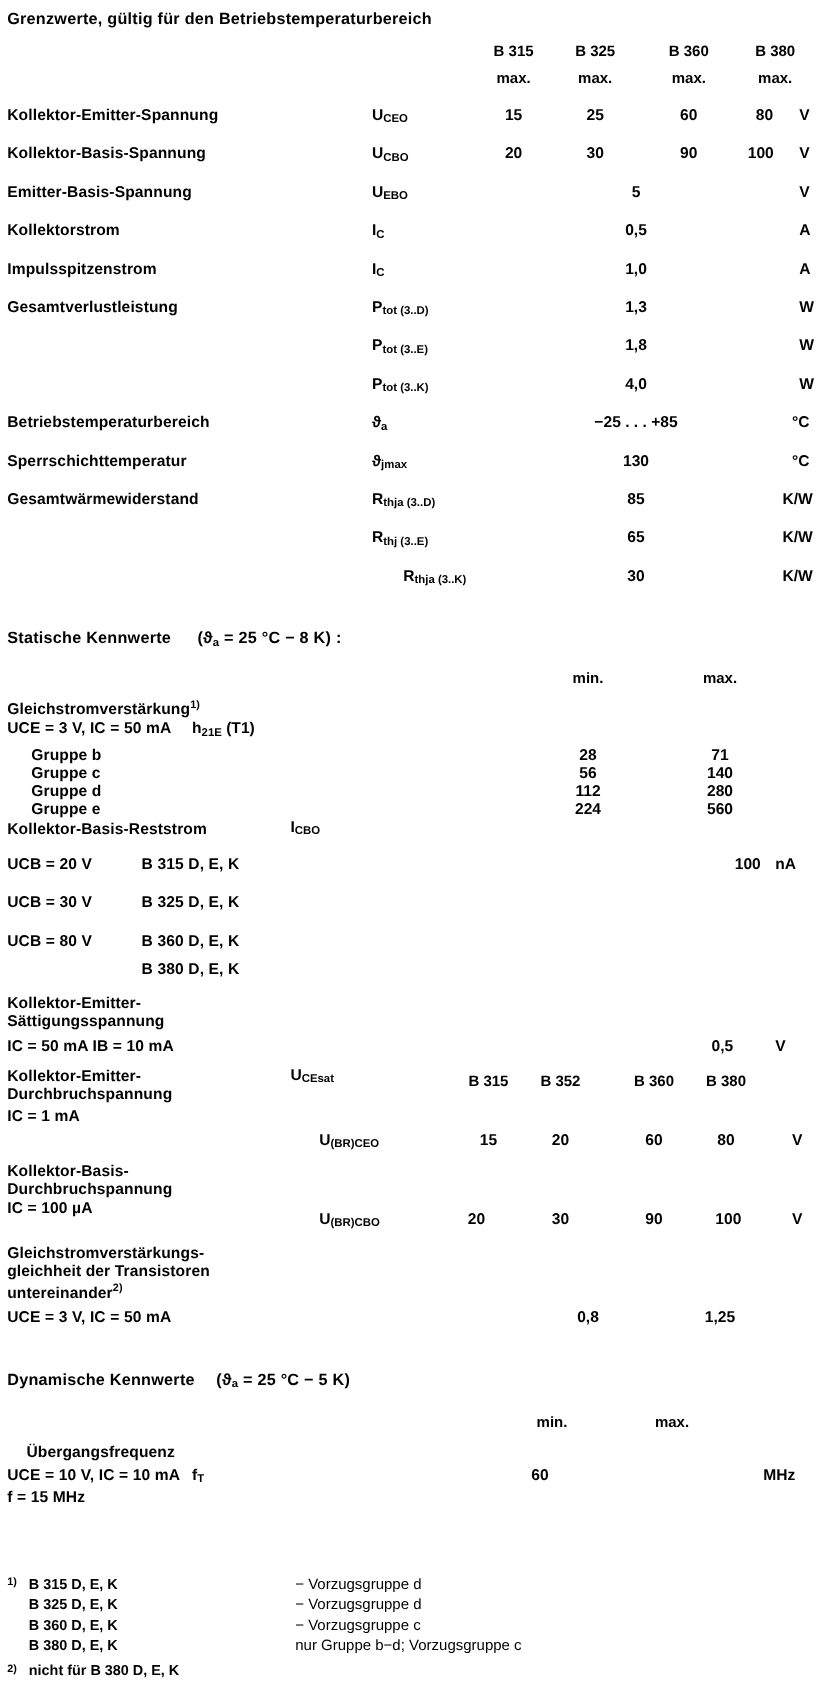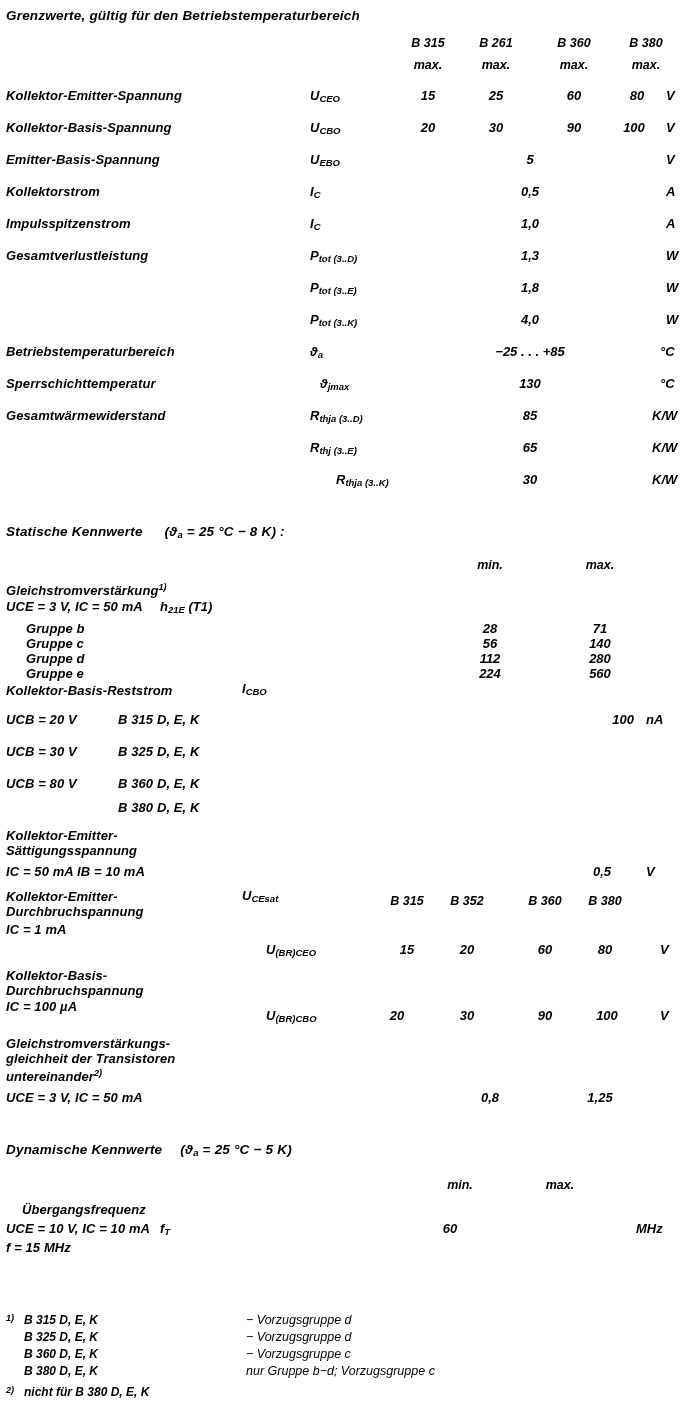--- a/index.html
+++ b/index.html
@@ -14,21 +14,20 @@
     font-family: "Liberation Sans", sans-serif;
     color: #000000;
     font-size: 13px;
     overflow: hidden;
   }
   .page {
     position: relative;
     width: 700px;
     height: 1417px;
     padding: 0;
-    font-style: italic;
   }
   .abs { position: absolute; }
   .sec-title {
     font-weight: bold;
     font-size: 13.5px;
     letter-spacing: 0.2px;
   }
   .lbl {
     font-weight: bold;
     font-size: 13px;
@@ -67,21 +66,21 @@
   .colhdr { font-weight: bold; font-size: 12.5px; }
 </style>
 </head>
 <body>
 
 <div class="page">
 
   <div class="abs sec-title" style="left:6px; top:8px;">Grenzwerte, gültig für den Betriebstemperaturbereich</div>
 
   <div class="abs colhdr" style="left:400px; top:36px; width:56px; text-align:center;">B 315</div>
-  <div class="abs colhdr" style="left:468px; top:36px; width:56px; text-align:center;">B 261</div>
+  <div class="abs colhdr" style="left:468px; top:36px; width:56px; text-align:center;">B 325</div>
   <div class="abs colhdr" style="left:546px; top:36px; width:56px; text-align:center;">B 360</div>
   <div class="abs colhdr" style="left:618px; top:36px; width:56px; text-align:center;">B 380</div>
 
   <div class="abs colhdr" style="left:400px; top:58px; width:56px; text-align:center;">max.</div>
   <div class="abs colhdr" style="left:468px; top:58px; width:56px; text-align:center;">max.</div>
   <div class="abs colhdr" style="left:546px; top:58px; width:56px; text-align:center;">max.</div>
   <div class="abs colhdr" style="left:618px; top:58px; width:56px; text-align:center;">max.</div>
 
   <div class="abs lbl" style="left:6px; top:88px;">Kollektor-Emitter-Spannung</div>
   <div class="abs sym" style="left:310px; top:88px;"><span>U</span><span class="sub">CEO</span></div>
@@ -126,21 +125,21 @@
   <div class="abs sym" style="left:310px; top:312px;"><span>P</span><span class="sub">tot (3..K)</span></div>
   <div class="abs num" style="left:450px; top:312px; width:160px;">4,0</div>
   <div class="abs unit" style="left:666px; top:312px;">W</div>
 
   <div class="abs lbl" style="left:6px; top:344px;">Betriebstemperaturbereich</div>
   <div class="abs sym" style="left:310px; top:344px;"><span>ϑ</span><span class="sub">a</span></div>
   <div class="abs num" style="left:450px; top:344px; width:160px;">−25 . . . +85</div>
   <div class="abs unit" style="left:660px; top:344px;">°C</div>
 
   <div class="abs lbl" style="left:6px; top:376px;">Sperrschichttemperatur</div>
-  <div class="abs sym" style="left:320px; top:376px;"><span>ϑ</span><span class="sub">jmax</span></div>
+  <div class="abs sym" style="left:310px; top:376px;"><span>ϑ</span><span class="sub">jmax</span></div>
   <div class="abs num" style="left:450px; top:376px; width:160px;">130</div>
   <div class="abs unit" style="left:660px; top:376px;">°C</div>
 
   <div class="abs lbl" style="left:6px; top:408px;">Gesamtwärmewiderstand</div>
   <div class="abs sym" style="left:310px; top:408px;"><span>R</span><span class="sub">thja (3..D)</span></div>
   <div class="abs num" style="left:450px; top:408px; width:160px;">85</div>
   <div class="abs unit" style="left:652px; top:408px;">K/W</div>
 
   <div class="abs sym" style="left:310px; top:440px;"><span>R</span><span class="sub">thj (3..E)</span></div>
   <div class="abs num" style="left:450px; top:440px; width:160px;">65</div>

